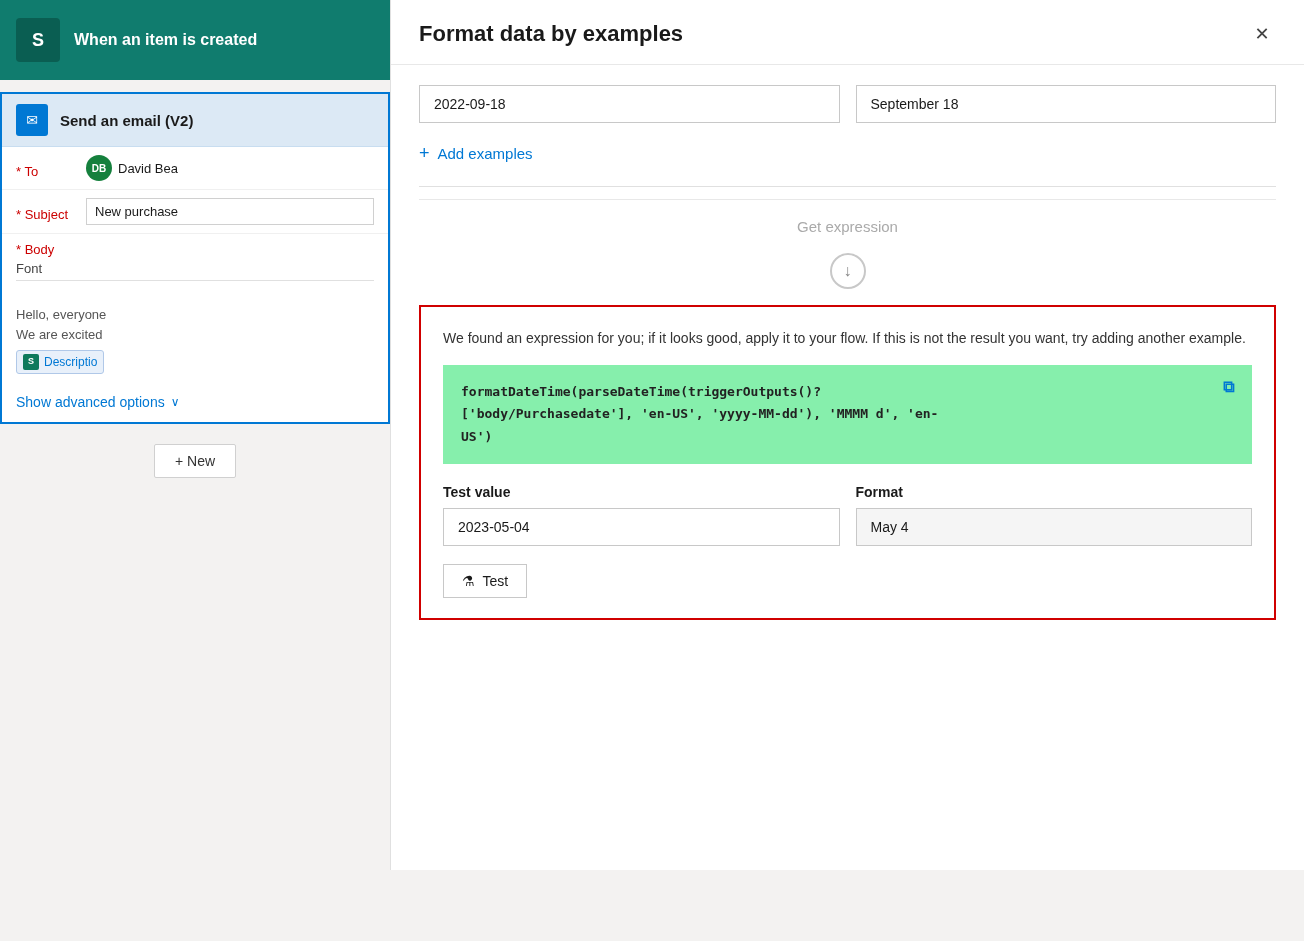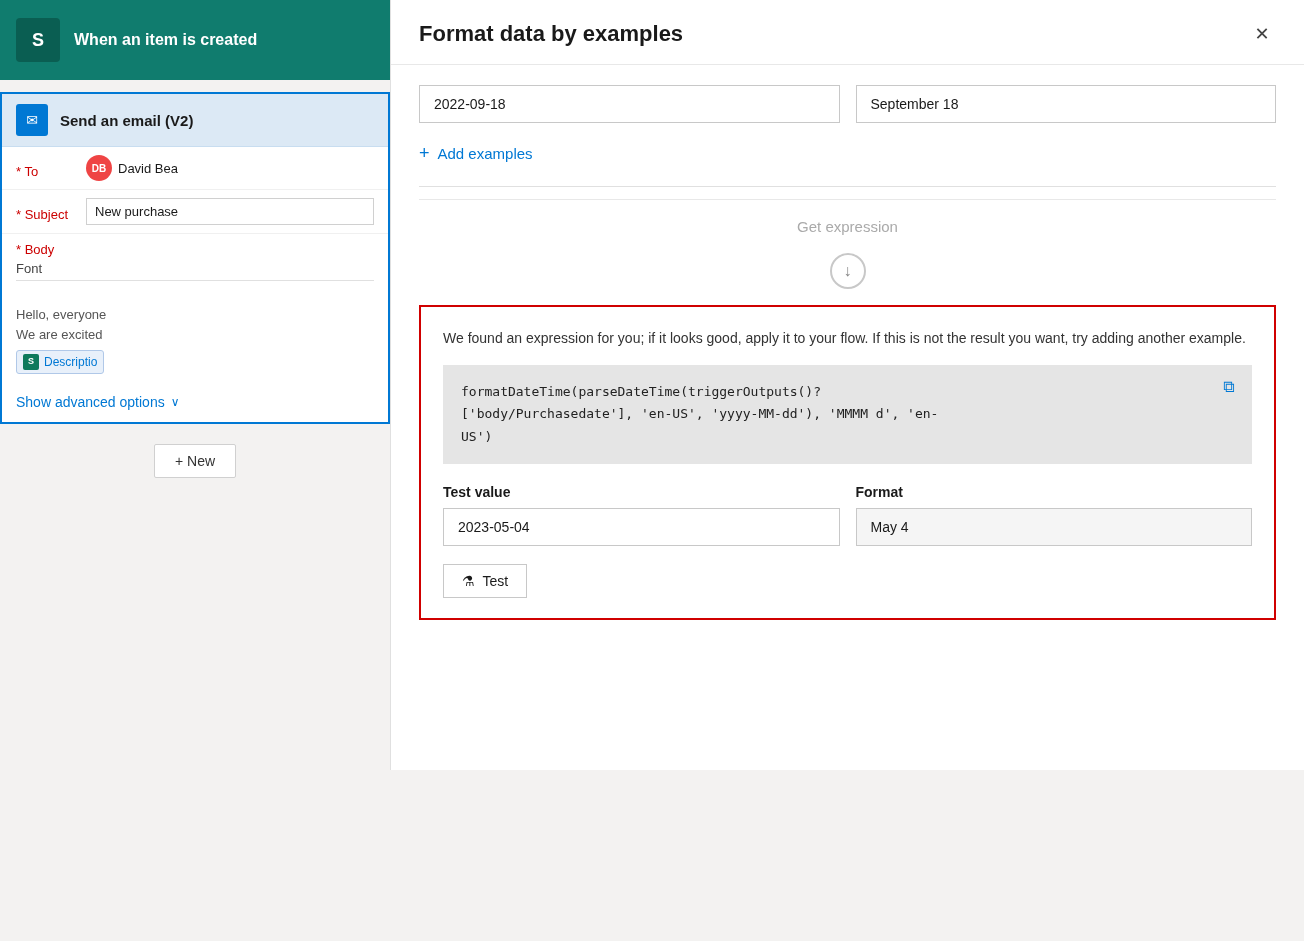--- a/index.html
+++ b/index.html
@@ -103,21 +103,21 @@
     .form-value {
       flex: 1;
       display: flex;
       align-items: center;
       gap: 6px;
     }
 
     .avatar {
       width: 26px;
       height: 26px;
-      background: #ef4444;
+      background: #15803d;
       border-radius: 50%;
       display: flex;
       align-items: center;
       justify-content: center;
       color: white;
       font-size: 10px;
       font-weight: 600;
       flex-shrink: 0;
     }
 
@@ -215,21 +215,21 @@
       font-size: 14px;
       color: #333;
       cursor: pointer;
       border-radius: 2px;
     }
 
     
     .right-panel {
       flex: 1;
       background: white;
-      height: 770px;
+      height: 870px;
       display: flex;
       flex-direction: column;
       border-left: 1px solid #e0e0e0;
       overflow: hidden;
     }
 
     .modal-header {
       display: flex;
       align-items: center;
       justify-content: space-between;
@@ -339,28 +339,29 @@
     }
 
     .suggested-desc {
       font-size: 14px;
       color: #333;
       line-height: 1.6;
       margin-bottom: 16px;
     }
 
     .expression-code-box {
-      background: #e5e5e5;
+      background: #86efac;
       padding: 16px 18px;
       font-family: 'Consolas', 'Courier New', monospace;
       font-size: 13px;
       color: #222;
       line-height: 1.7;
       position: relative;
       margin-bottom: 20px;
+      font-weight: bold;
     }
 
     .copy-icon {
       position: absolute;
       top: 12px;
       right: 12px;
       width: 22px;
       height: 22px;
       color: #0078d4;
       cursor: pointer;

